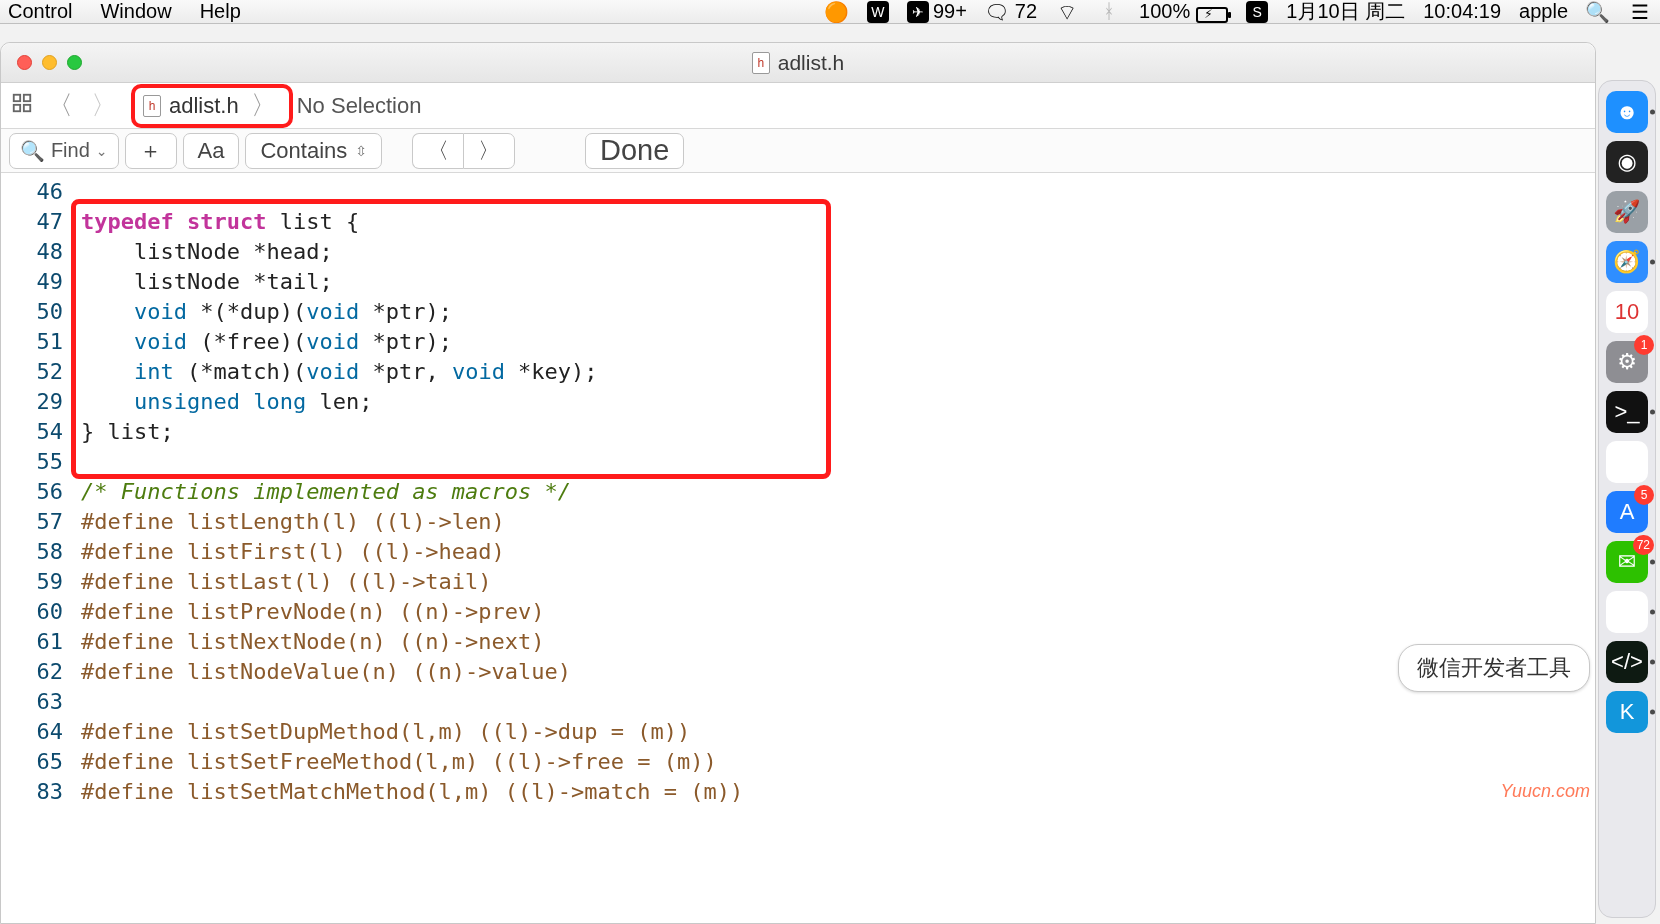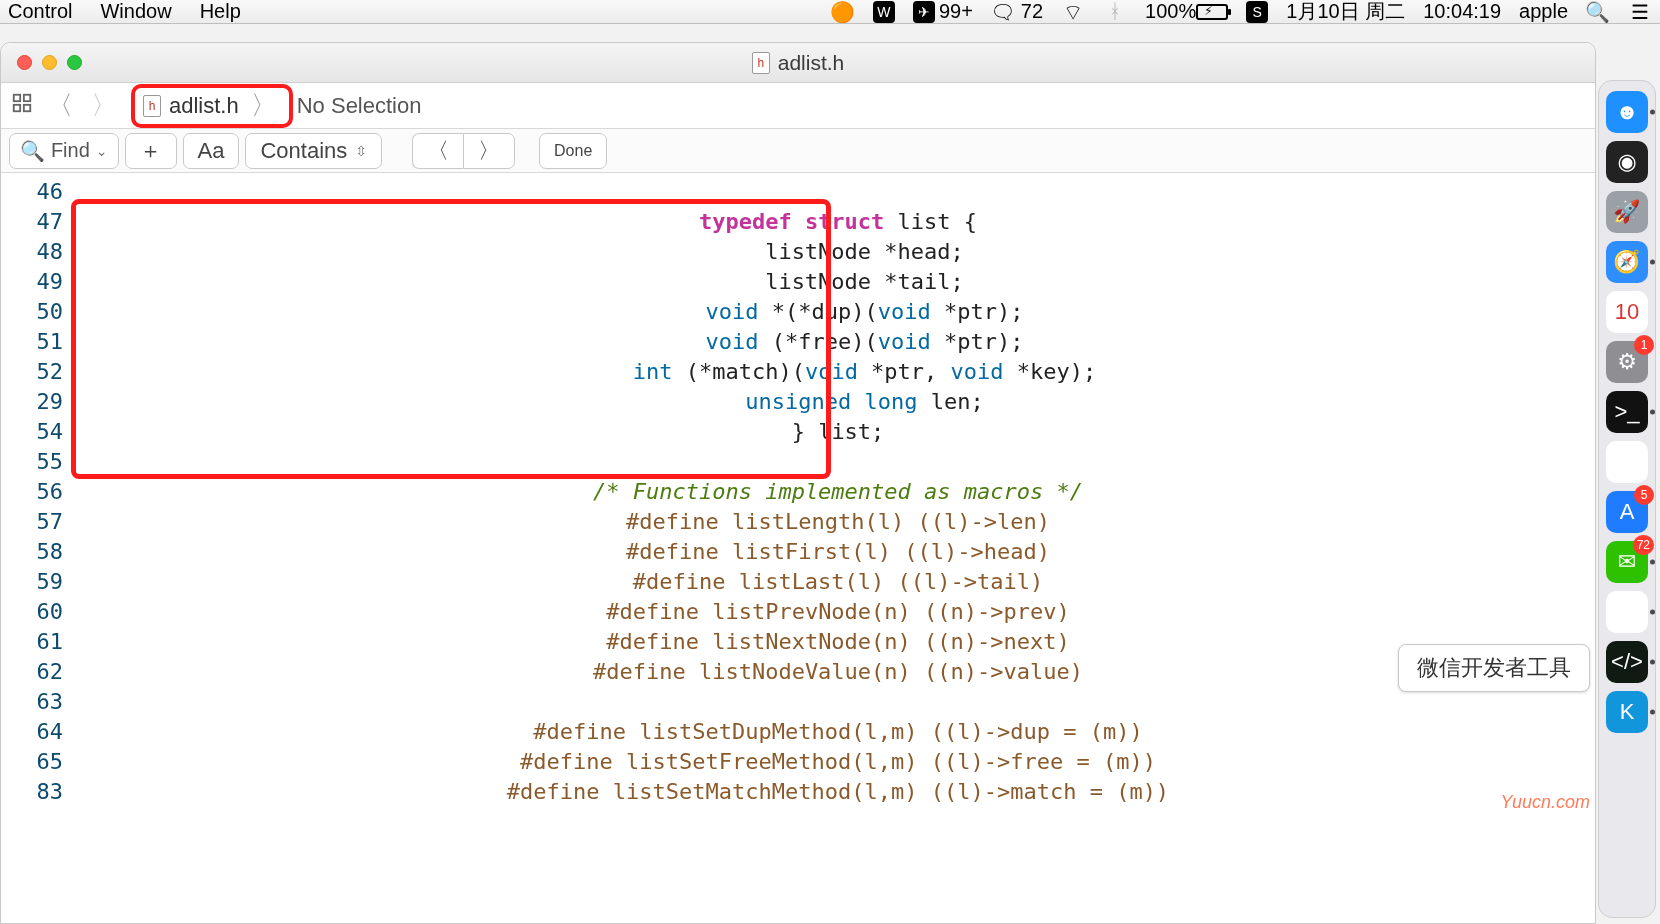--- a/index.html
+++ b/index.html
@@ -79,35 +79,35 @@
   }
   .find-text::placeholder{color:#b7b7b7;}
   .pillbtn {
     height:36px; padding:0 14px; border:1px solid #c9c9c9; border-radius:7px; background:#fff;
     display:flex; align-items:center; justify-content:center; font-size:22px; color:#444;
   }
   .contains { gap:8px; }
   .arrowpair { display:flex; }
   .arrowpair .pillbtn:first-child{border-radius:7px 0 0 7px;border-right:none;}
   .arrowpair .pillbtn:last-child{border-radius:0 7px 7px 0;}
-  .done { font-size:16px; }
+  .done { font-size:29px;margin-left:46px; }
 
   
   .code-wrap { position:relative; height:calc(100% - 40px - 46px - 44px); overflow:hidden; background:#fff;}
   .gutter {
     position:absolute; left:0; top:0; bottom:0; width:72px; text-align:right; color:#0c4a6e;
     font-family: ui-monospace, Menlo, monospace; font-size:22px; padding-top:4px;
   }
   .gline { height:30px; line-height:30px; padding-right:10px; }
   .code {
     position:absolute; left:80px; right:0; top:0; bottom:0;
     font-family: ui-monospace, Menlo, monospace; font-size:22px; color:#222; padding-top:4px;
     white-space:pre;
   }
-  .cline { height:30px; line-height:30px;text-align:center; }
+  .cline { height:30px; line-height:30px; }
   .kw-pink { color:#c2349b; font-weight:600; }
   .kw-purple { color:#0369a1; }
   .comment { color:#4d7c0f; font-style:italic; }
   .pp { color:#8b5a2b; }
 
   .red-code-box {
     position:absolute; border:5px solid #ff1b1b; border-radius:8px; pointer-events:none;
   }
 
   
@@ -119,26 +119,26 @@
   .dock .app {
     width:42px; height:42px; border-radius:10px; display:flex; align-items:center; justify-content:center;
     font-size:22px; color:#fff; position:relative;
   }
   .dock .app .badge {
     position:absolute; top:-6px; right:-6px; min-width:20px; height:20px; border-radius:10px;
     background:#ff3b30; color:#fff; font-size:12px; display:flex; align-items:center; justify-content:center; padding:0 4px;
   }
   .dock .dotind{position:absolute;right:-7px;top:50%;transform:translateY(-50%);width:5px;height:5px;background:#4a4a4a;border-radius:50%;}
   .tooltip {
-    position:absolute; right:70px; top:644px; background:#fff; border:1px solid #c8c8c8; border-radius:8px;
+    position:absolute; right:70px; top:644px; background:#fff; border:1px solid #c8c8c8; border-radius:20px;
     padding:8px 18px; font-size:22px; color:#333; box-shadow:0 1px 3px rgba(0,0,0,.15);
   }
 
   .watermark {
-    position:absolute; right:70px; bottom:111px; font-size:18px; font-style:italic; color:#ff7a59;
+    position:absolute; right:70px; bottom:122px; font-size:18px; font-style:italic; color:#ff7a59;
   }
 </style>
 </head>
 <body>
 
 <div class="menubar">
   <div class="menu-left">
     <span class="mi">Control</span>
     <span class="mi">Window</span>
     <span class="mi">Help</span>
@@ -149,21 +149,21 @@
     <span style="display:flex;align-items:center;gap:4px;">
       <span class="icon" style="background:#000;color:#fff;border-radius:4px;width:22px;height:22px;font-size:14px;">✈︎</span>
       <span class="txt">99+</span>
     </span>
     <span style="display:flex;align-items:center;gap:6px;">
       <span class="icon">🗨︎</span>
       <span class="txt">72</span>
     </span>
     <span class="icon wifi-glyph">⌔</span>
     <span class="icon" style="color:#b5b5b5;">ᚼ</span>
-    <span style="display:flex;align-items:center;">
+    <span style="display:flex;align-items:flex-end;gap:6px;">
       <span class="txt">100%</span>
       <span class="battery">
           <span style="font-size:12px;position:absolute;left:6px;top:-2px;">⚡︎</span>
         </span>
     </span>
     <span class="icon" style="background:#000;color:#fff;border-radius:4px;width:22px;height:22px;font-size:14px;">S</span>
     <span class="txt">1月10日 周二</span>
     <span class="txt">10:04:19</span>
     <span class="txt">apple</span>
     <span class="icon">🔍</span>

